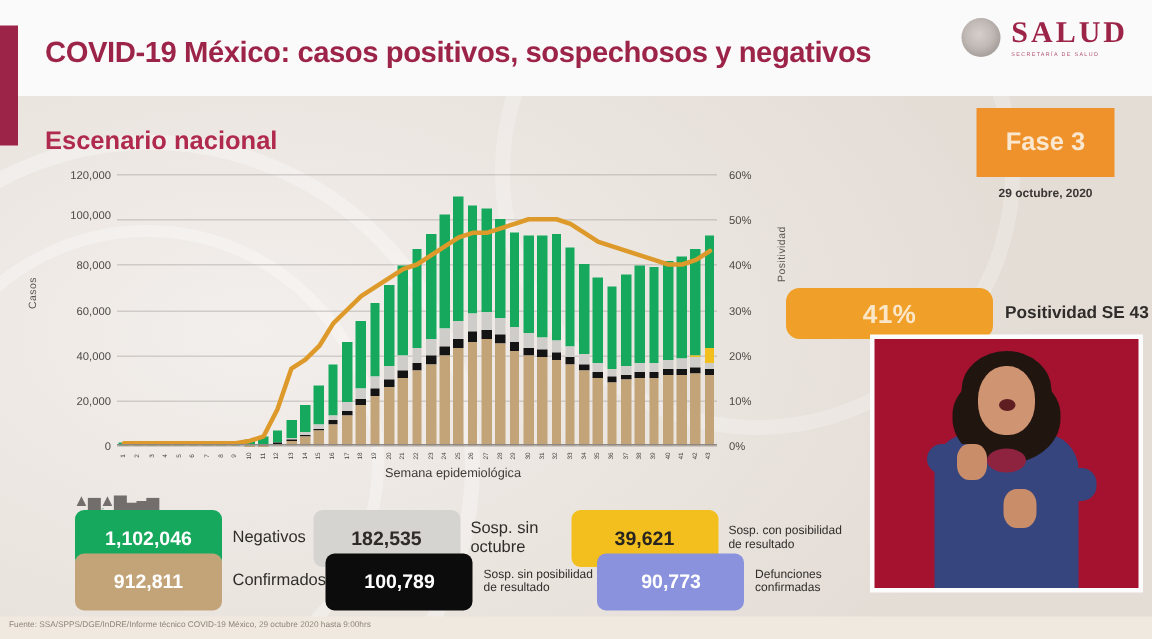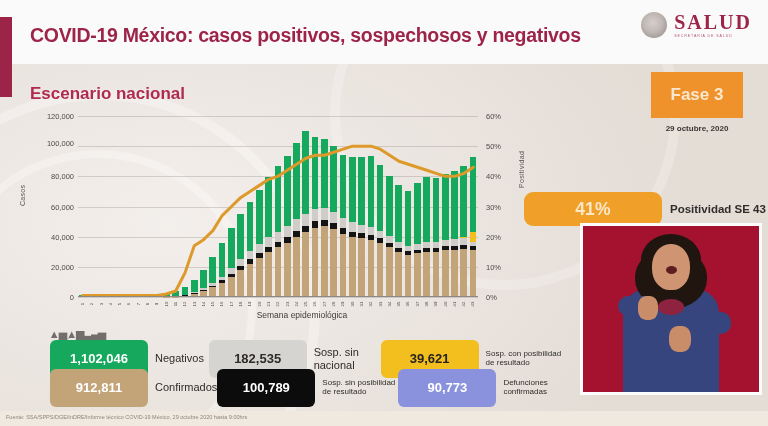--- a/index.html
+++ b/index.html
@@ -534,21 +534,21 @@
   </div>
 
   <div class="legend">
     <div class="lrow">
       <div class="lcell" style="width:190px">
         <div class="lbox green">1,102,046</div>
         <div class="ltxt">Negativos</div>
       </div>
       <div class="lcell" style="width:206px">
         <div class="lbox grey">182,535</div>
-        <div class="ltxt">Sosp. sin nacional</div>
+        <div class="ltxt">Sosp. sin octubre</div>
       </div>
       <div class="lcell">
         <div class="lbox yellow">39,621</div>
         <div class="ltxt small">Sosp. con posibilidad de resultado</div>
       </div>
     </div>
     <div class="lrow">
       <div class="lcell" style="width:190px">
         <div class="lbox tan">912,811</div>
         <div class="ltxt">Confirmados</div>

